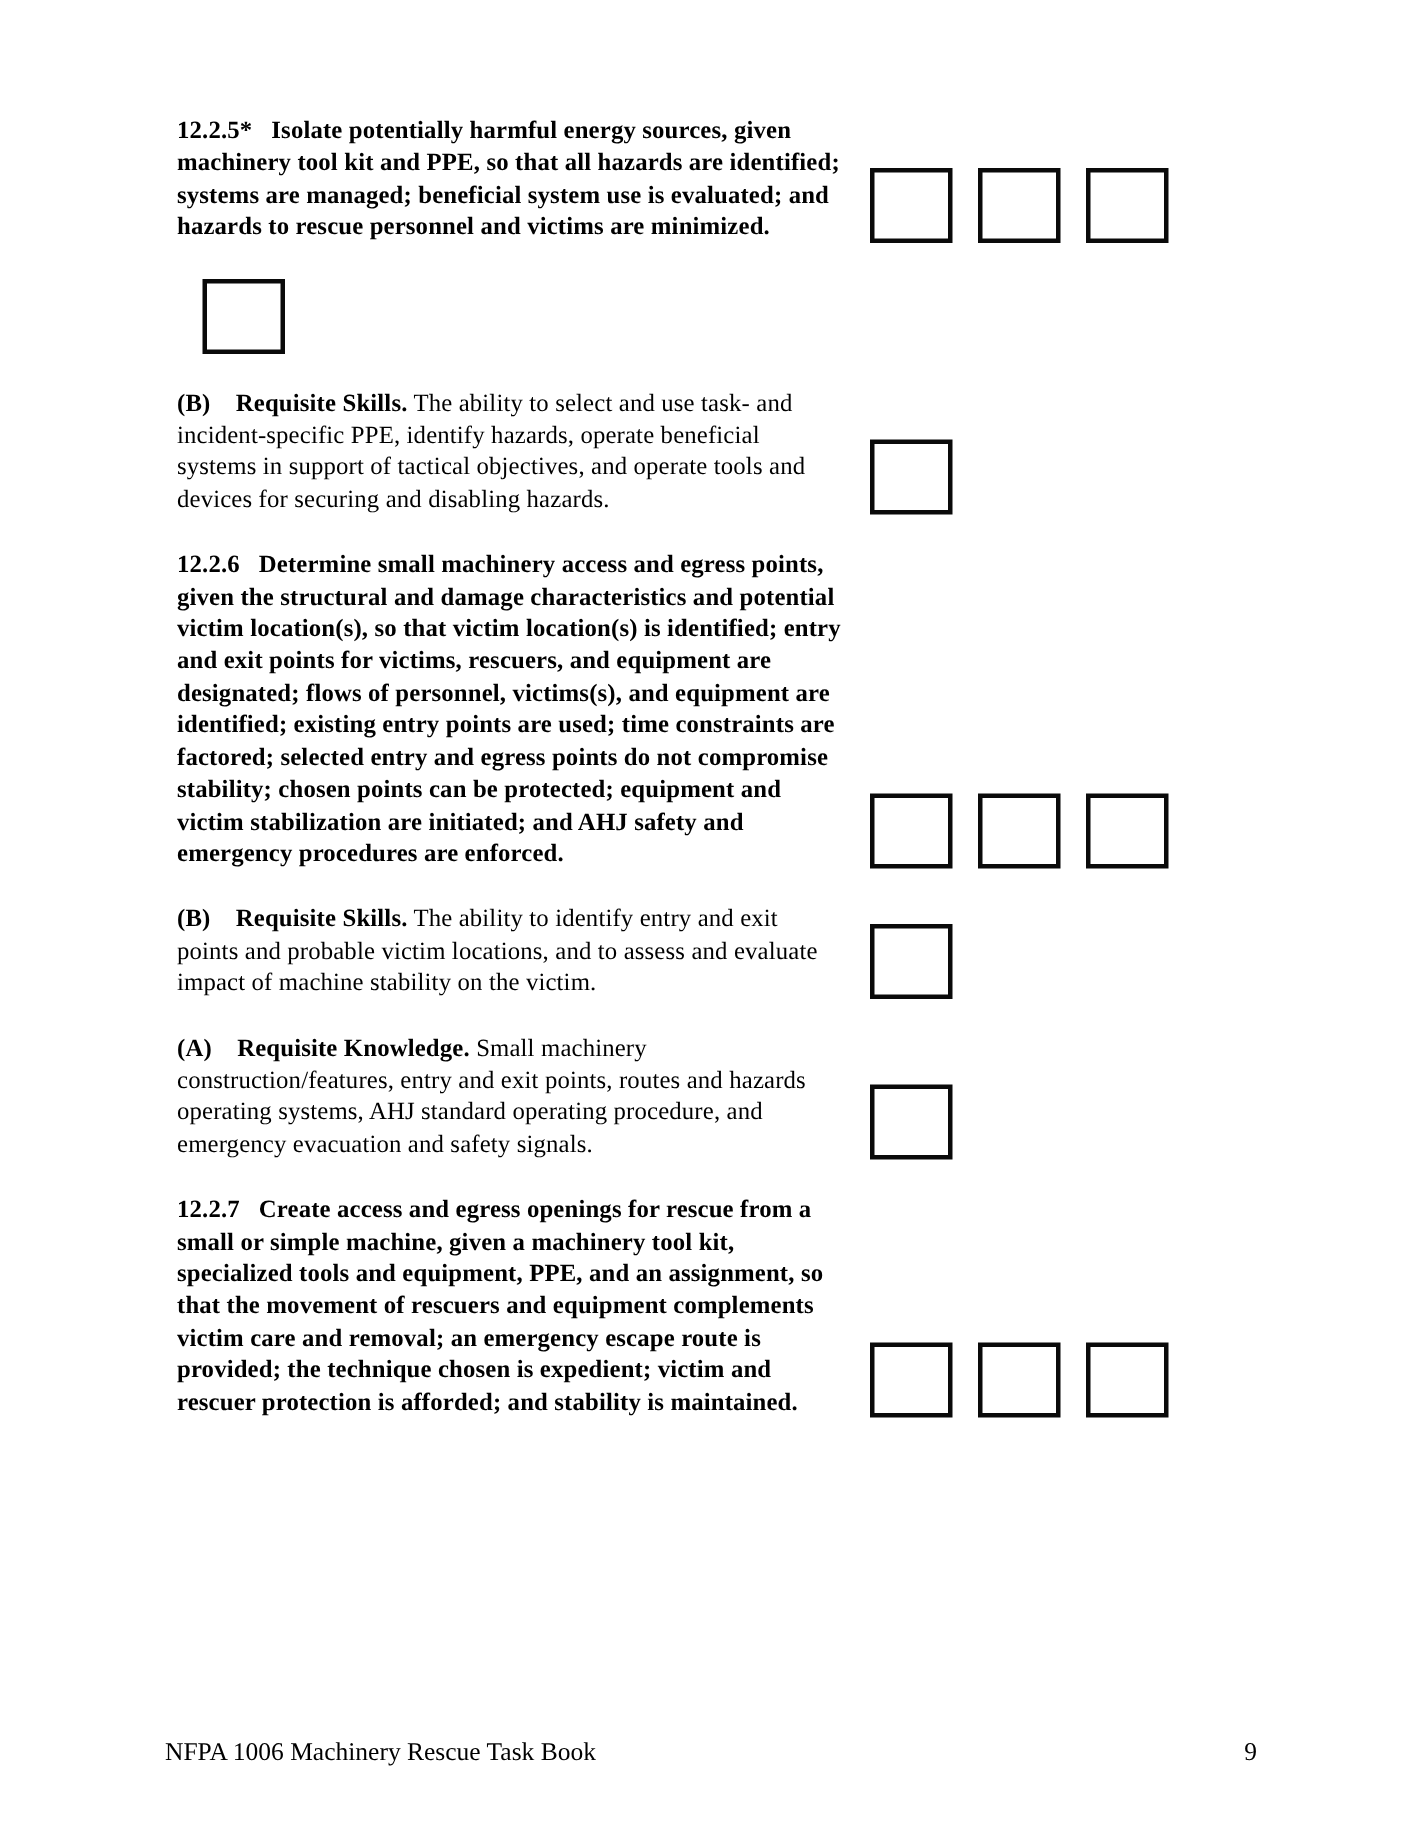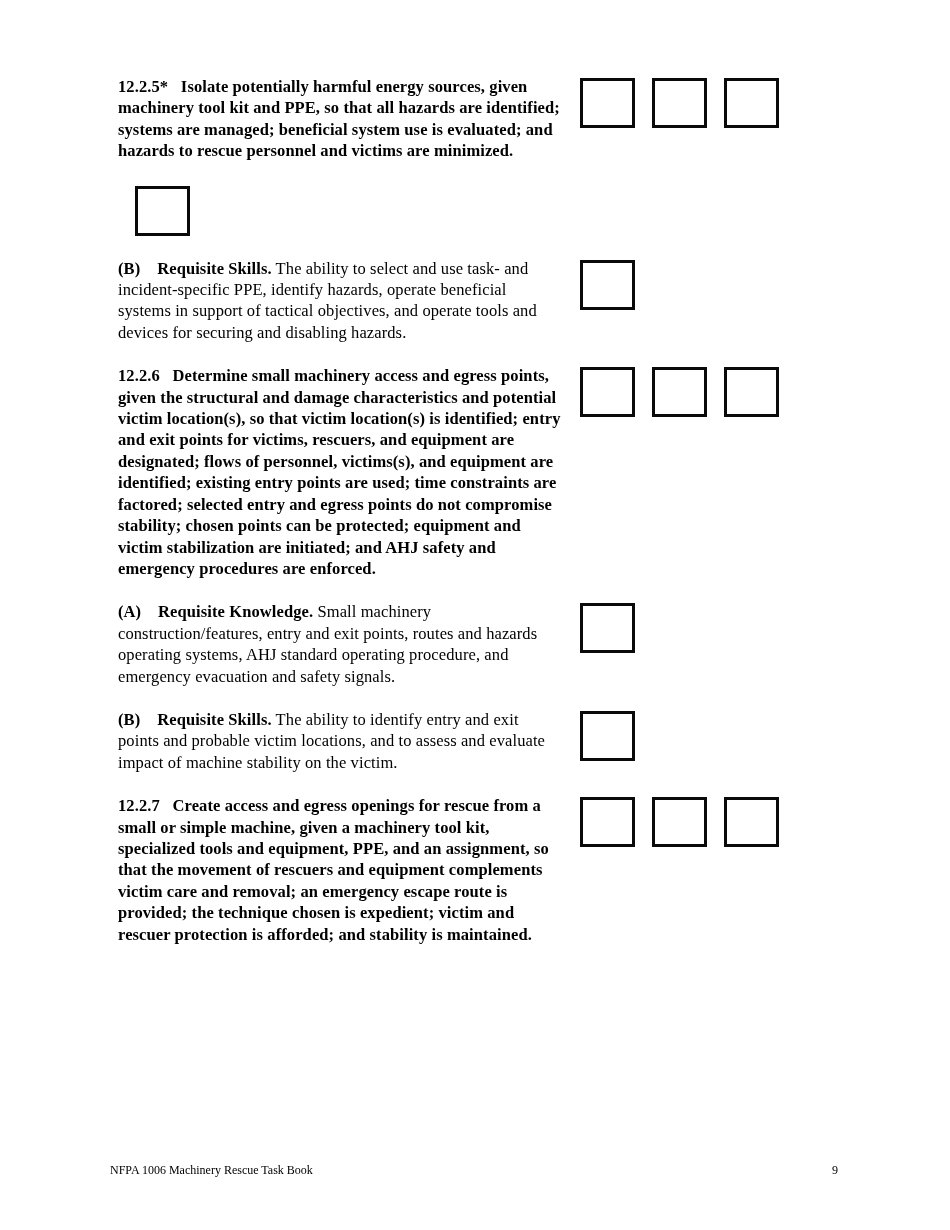--- a/index.html
+++ b/index.html
@@ -16,21 +16,21 @@
     overflow: hidden;
   }
   .content {
     position: absolute;
     top: 76px;
     left: 118px;
     width: 714px;
   }
   .section-row {
     display: flex;
-    align-items: flex-start;
+    align-items: flex-end;
     margin-bottom: 22px;
   }
   .section-text {
     width: 445px;
     font-size: 16.5px;
     line-height: 21.4px;
     white-space: pre-wrap;
     letter-spacing: 0.1px;
   }
   .section-text .bold {
@@ -51,21 +51,21 @@
     background: #ffffff;
   }
   .footer {
     position: absolute;
     left: 110px;
     right: 112px;
     bottom: 52px;
     display: flex;
     justify-content: space-between;
     align-items: baseline;
-    font-size: 12px;
+    font-size: 17px;
   }
 </style>
 </head>
 <body>
 
 <div class="content" id="sections-container">
   <div class="section-row">
     <div class="section-text"><span class="bold">12.2.5*   Isolate potentially harmful energy sources, given machinery tool kit and PPE, so that all hazards are identified; systems are managed; beneficial system use is evaluated; and hazards to rescue personnel and victims are minimized.</span><span class="regular"></span></div>
     <div class="checkboxes">
         <div class="checkbox"></div>
@@ -90,28 +90,28 @@
   <div class="section-row">
     <div class="section-text"><span class="bold">12.2.6   Determine small machinery access and egress points, given the structural and damage characteristics and potential victim location(s), so that victim location(s) is identified; entry and exit points for victims, rescuers, and equipment are designated; flows of personnel, victims(s), and equipment are identified; existing entry points are used; time constraints are factored; selected entry and egress points do not compromise stability; chosen points can be protected; equipment and victim stabilization are initiated; and AHJ safety and emergency procedures are enforced.</span><span class="regular"></span></div>
     <div class="checkboxes">
         <div class="checkbox"></div>
         <div class="checkbox"></div>
         <div class="checkbox"></div>
       </div>
   </div>
 
   <div class="section-row">
-    <div class="section-text"><span class="bold">(A)    Requisite Knowledge.</span><span class="regular"> Small machinery construction/features, entry and exit points, routes and hazards operating systems, AHJ standard operating procedure, and emergency evacuation and safety signals.</span></div>
+    <div class="section-text"><span class="bold">(B)    Requisite Skills.</span><span class="regular"> The ability to identify entry and exit points and probable victim locations, and to assess and evaluate impact of machine stability on the victim.</span></div>
     <div class="checkboxes">
         <div class="checkbox"></div>
       </div>
   </div>
 
   <div class="section-row">
-    <div class="section-text"><span class="bold">(B)    Requisite Skills.</span><span class="regular"> The ability to identify entry and exit points and probable victim locations, and to assess and evaluate impact of machine stability on the victim.</span></div>
+    <div class="section-text"><span class="bold">(A)    Requisite Knowledge.</span><span class="regular"> Small machinery construction/features, entry and exit points, routes and hazards operating systems, AHJ standard operating procedure, and emergency evacuation and safety signals.</span></div>
     <div class="checkboxes">
         <div class="checkbox"></div>
       </div>
   </div>
 
   <div class="section-row">
     <div class="section-text"><span class="bold">12.2.7   Create access and egress openings for rescue from a small or simple machine, given a machinery tool kit, specialized tools and equipment, PPE, and an assignment, so that the movement of rescuers and equipment complements victim care and removal; an emergency escape route is provided; the technique chosen is expedient; victim and rescuer protection is afforded; and stability is maintained.</span><span class="regular"></span></div>
     <div class="checkboxes">
         <div class="checkbox"></div>
         <div class="checkbox"></div>

